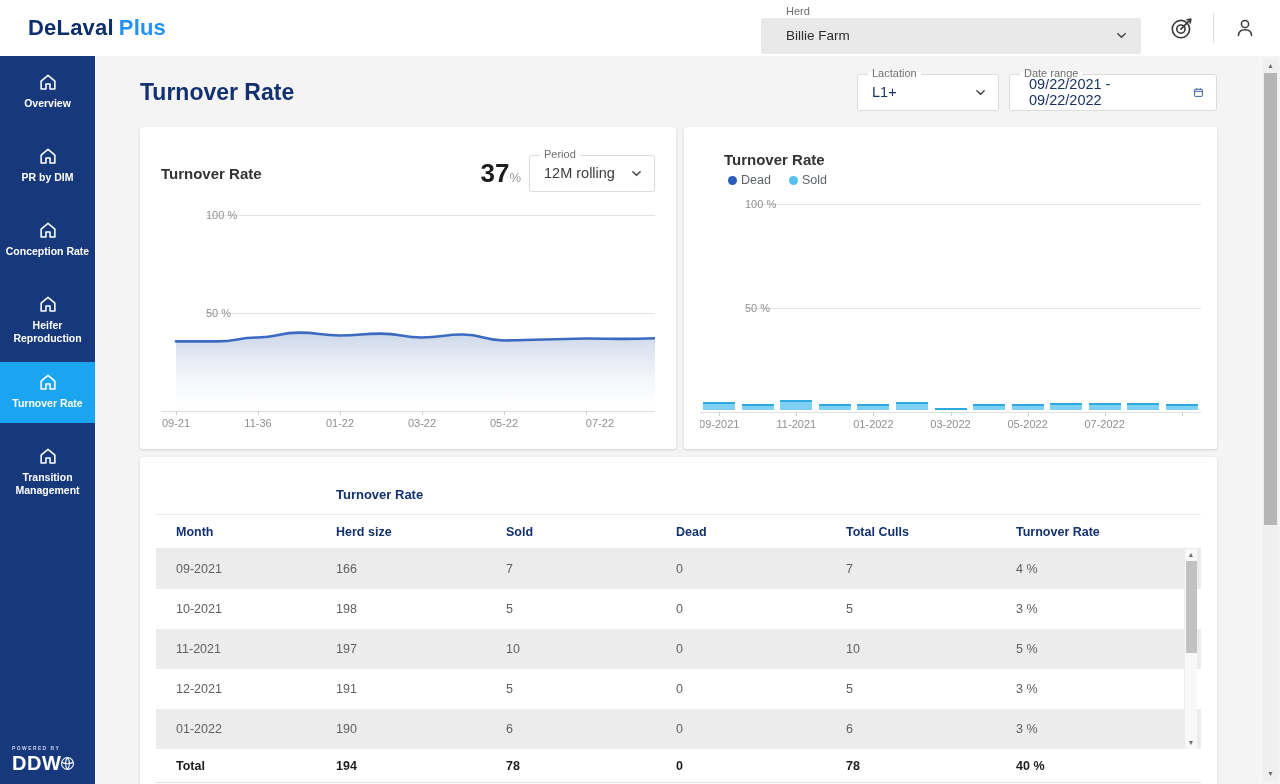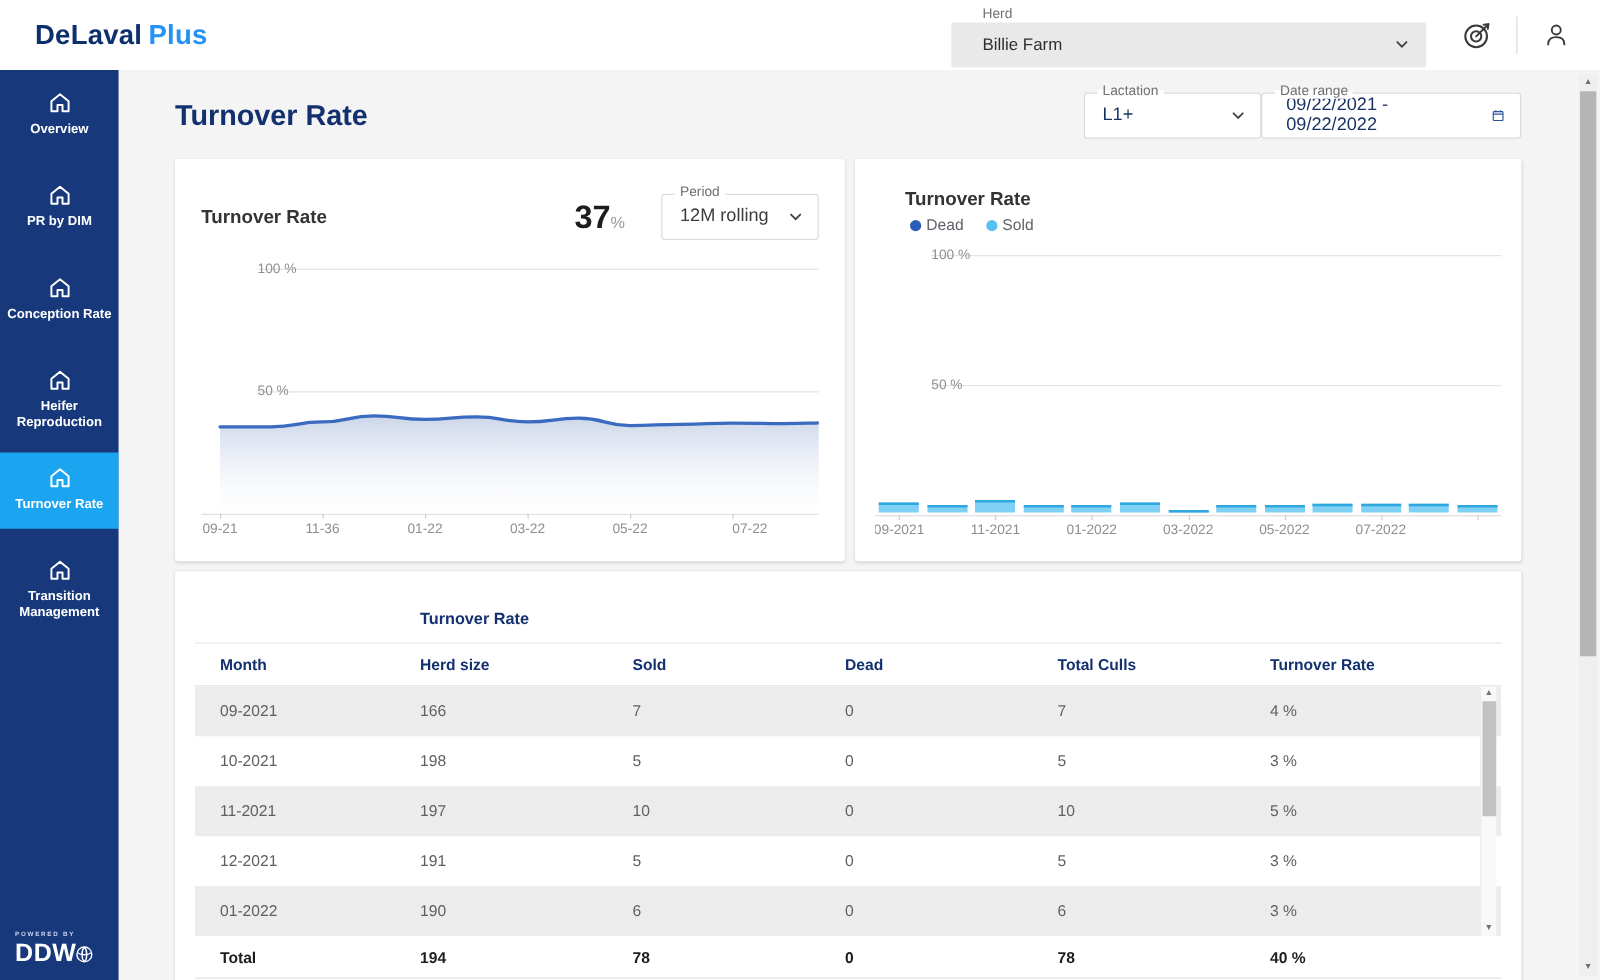--- a/index.html
+++ b/index.html
@@ -33,40 +33,40 @@
   .side-lbl { color:#fff; font-size:10.5px; font-weight:bold; line-height:13px; }
   .ddw { position:absolute; bottom:9px; left:12px; color:#fff; }
   .pby { font-size:5px; font-weight:bold; letter-spacing:1.4px; color:#c7d4ef; margin-bottom:1px; }
   .ddw-row { display:flex; align-items:center; font-size:20px; font-weight:800; letter-spacing:.5px; }
   .ddw-row svg { width:17px; height:17px; margin-left:-2px; }
 
   
   main { flex:1; background:#f4f4f4; position:relative; padding:14px 63px 0 45px; overflow:hidden; }
   .page-head { display:flex; align-items:center; justify-content:space-between; height:44px; }
   .page-title { font-size:23px; font-weight:bold; color:#12316e; }
-  .head-selects { display:flex; }
+  .head-selects { display:flex; gap:10px; }
 
   .m-select { position:relative; background:#fff; border:1px solid #dcdcdc; border-radius:3px;
     height:37px; display:flex; align-items:center; padding:0 12px 0 14px; cursor:pointer; }
   .m-select .flabel { position:absolute; top:-8px; left:10px; font-size:11px; color:#6f6f6f;
     padding:0 4px; background:linear-gradient(to bottom, #f4f4f4 45%, #ffffff 45%); }
   .m-select.on-white .flabel { background:#fff; }
   .m-select .val { font-size:14.5px; color:#16305f; flex:1; }
   .sel-lactation { width:142px; }
   .sel-date { width:208px;padding-left:19px; }
   .sel-period { width:126px; }
   .chev { width:11px; height:11px; flex-shrink:0; margin-left:8px; }
 
   .cards-row { display:flex; gap:8px; margin-top:13px; }
   .card { background:#fff; border-radius:3px; box-shadow:0 1px 3px rgba(0,0,0,.14); }
   .line-card { width:536px; height:322px; padding:0 21px; }
   .bar-card { width:533px; height:322px; padding:0 16px; }
   .card-head { display:flex; align-items:center; margin-top:26px; height:40px; }
   .card-title { font-size:15px; font-weight:bold; color:#333; }
-  .kpi { margin-left:auto; margin-right:29px; }
+  .kpi { margin-left:auto; margin-right:8px; }
   .kpi .num { font-size:26px; font-weight:bold; color:#1d1d1d; }
   .kpi .unit { font-size:13px; color:#9a9a9a; }
 
   .bar-head { margin-top:24px; padding-left:24px; }
   .legend { display:flex; gap:18px; margin-top:5px; padding-left:4px; }
   .leg-item { display:flex; align-items:center; gap:4px; font-size:12.5px; color:#5f6368; }
   .dot { width:9px; height:9px; border-radius:50%; display:inline-block; }
 
   .chart { position:relative; overflow:hidden; }
   .line-chart { height:240px; margin-top:9px; width:494px; }

